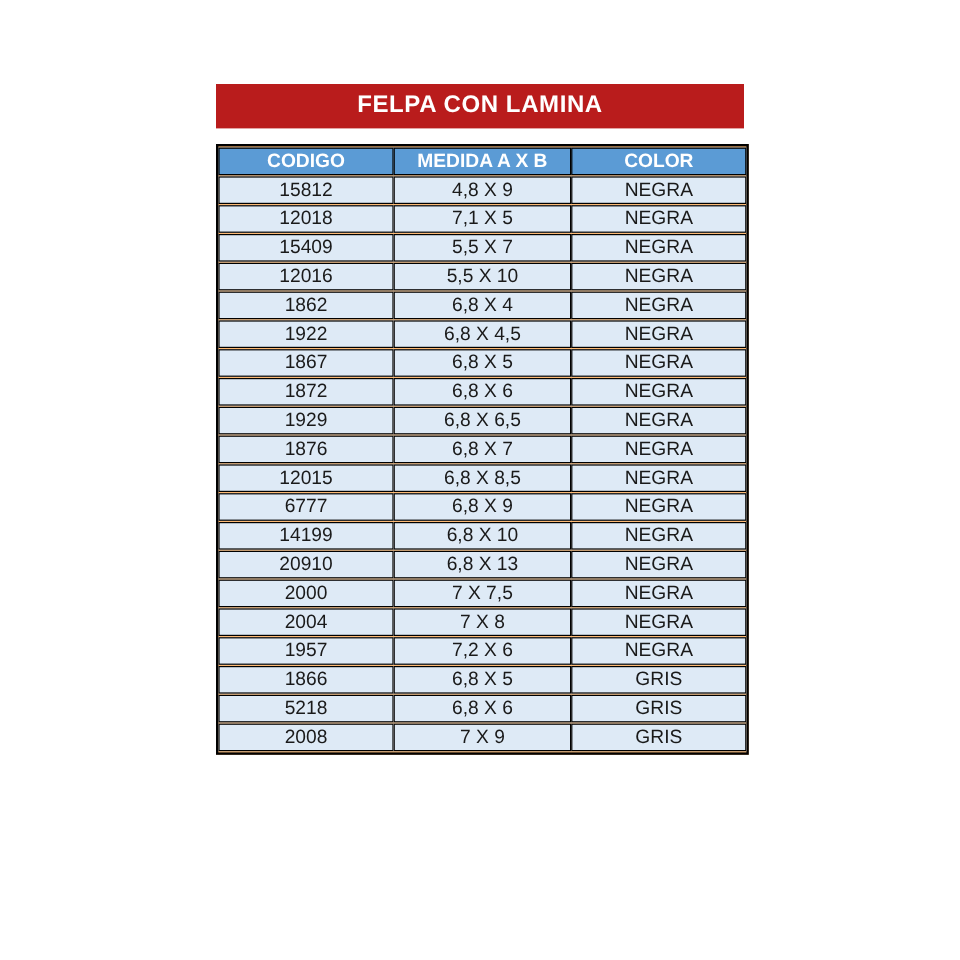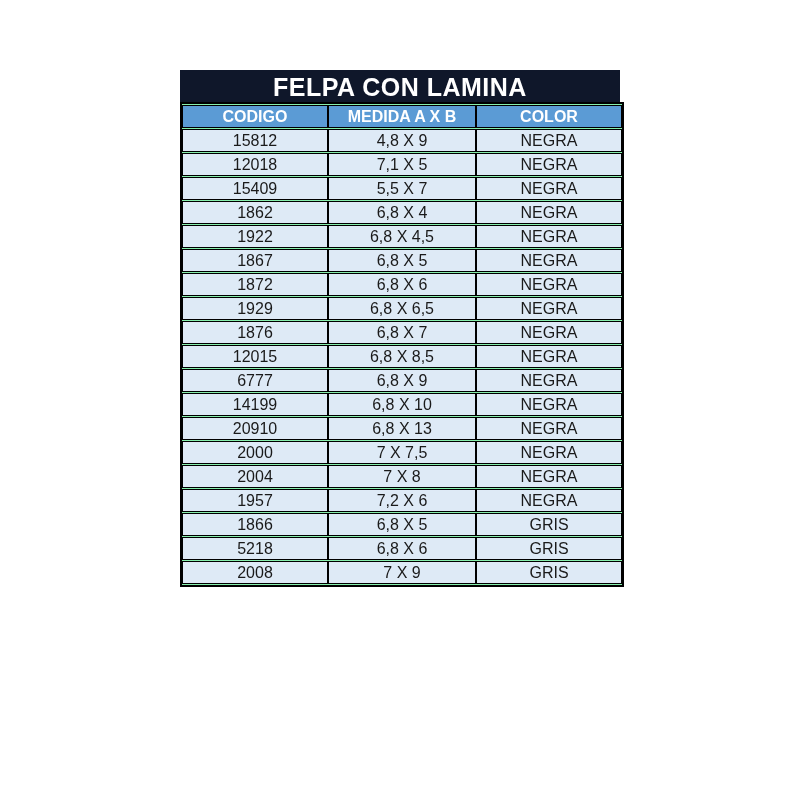--- a/index.html
+++ b/index.html
@@ -17,35 +17,36 @@
   }
   .sheet {
     position: absolute;
     left: 180px;
     top: 70px;
     width: 440px;
   }
   .title-bar {
     box-sizing: border-box;
     width: 440px;
-    height: 32px;
-    background: #0f172a;
+    height: 37px;
+    background: #b91c1c;
     color: #ffffff;
-    font-size: 25px;
+    font-size: 20px;
     font-weight: bold;
     text-align: center;
     line-height: 34px;
     letter-spacing: 0.5px;
   }
   .spec-table {
+    margin-top: 13px;
     width: 440px;
     border: 2px solid #000000;
     border-collapse: separate;
     border-spacing: 0 1px;
-    background: #86efac;
+    background: #fdba74;
     table-layout: fixed;
   }
   .spec-table th, .spec-table td {
     box-sizing: border-box;
     border: 1px solid #000000;
     height: 23px;
     padding: 0 2px;
     text-align: center;
     vertical-align: middle;
     overflow: hidden;
@@ -93,20 +94,25 @@
           <td>NEGRA</td>
         </tr>
         <tr>
           <td>12018</td>
           <td>7,1 X 5</td>
           <td>NEGRA</td>
         </tr>
         <tr>
           <td>15409</td>
           <td>5,5 X 7</td>
+          <td>NEGRA</td>
+        </tr>
+        <tr>
+          <td>12016</td>
+          <td>5,5 X 10</td>
           <td>NEGRA</td>
         </tr>
         <tr>
           <td>1862</td>
           <td>6,8 X 4</td>
           <td>NEGRA</td>
         </tr>
         <tr>
           <td>1922</td>
           <td>6,8 X 4,5</td>

